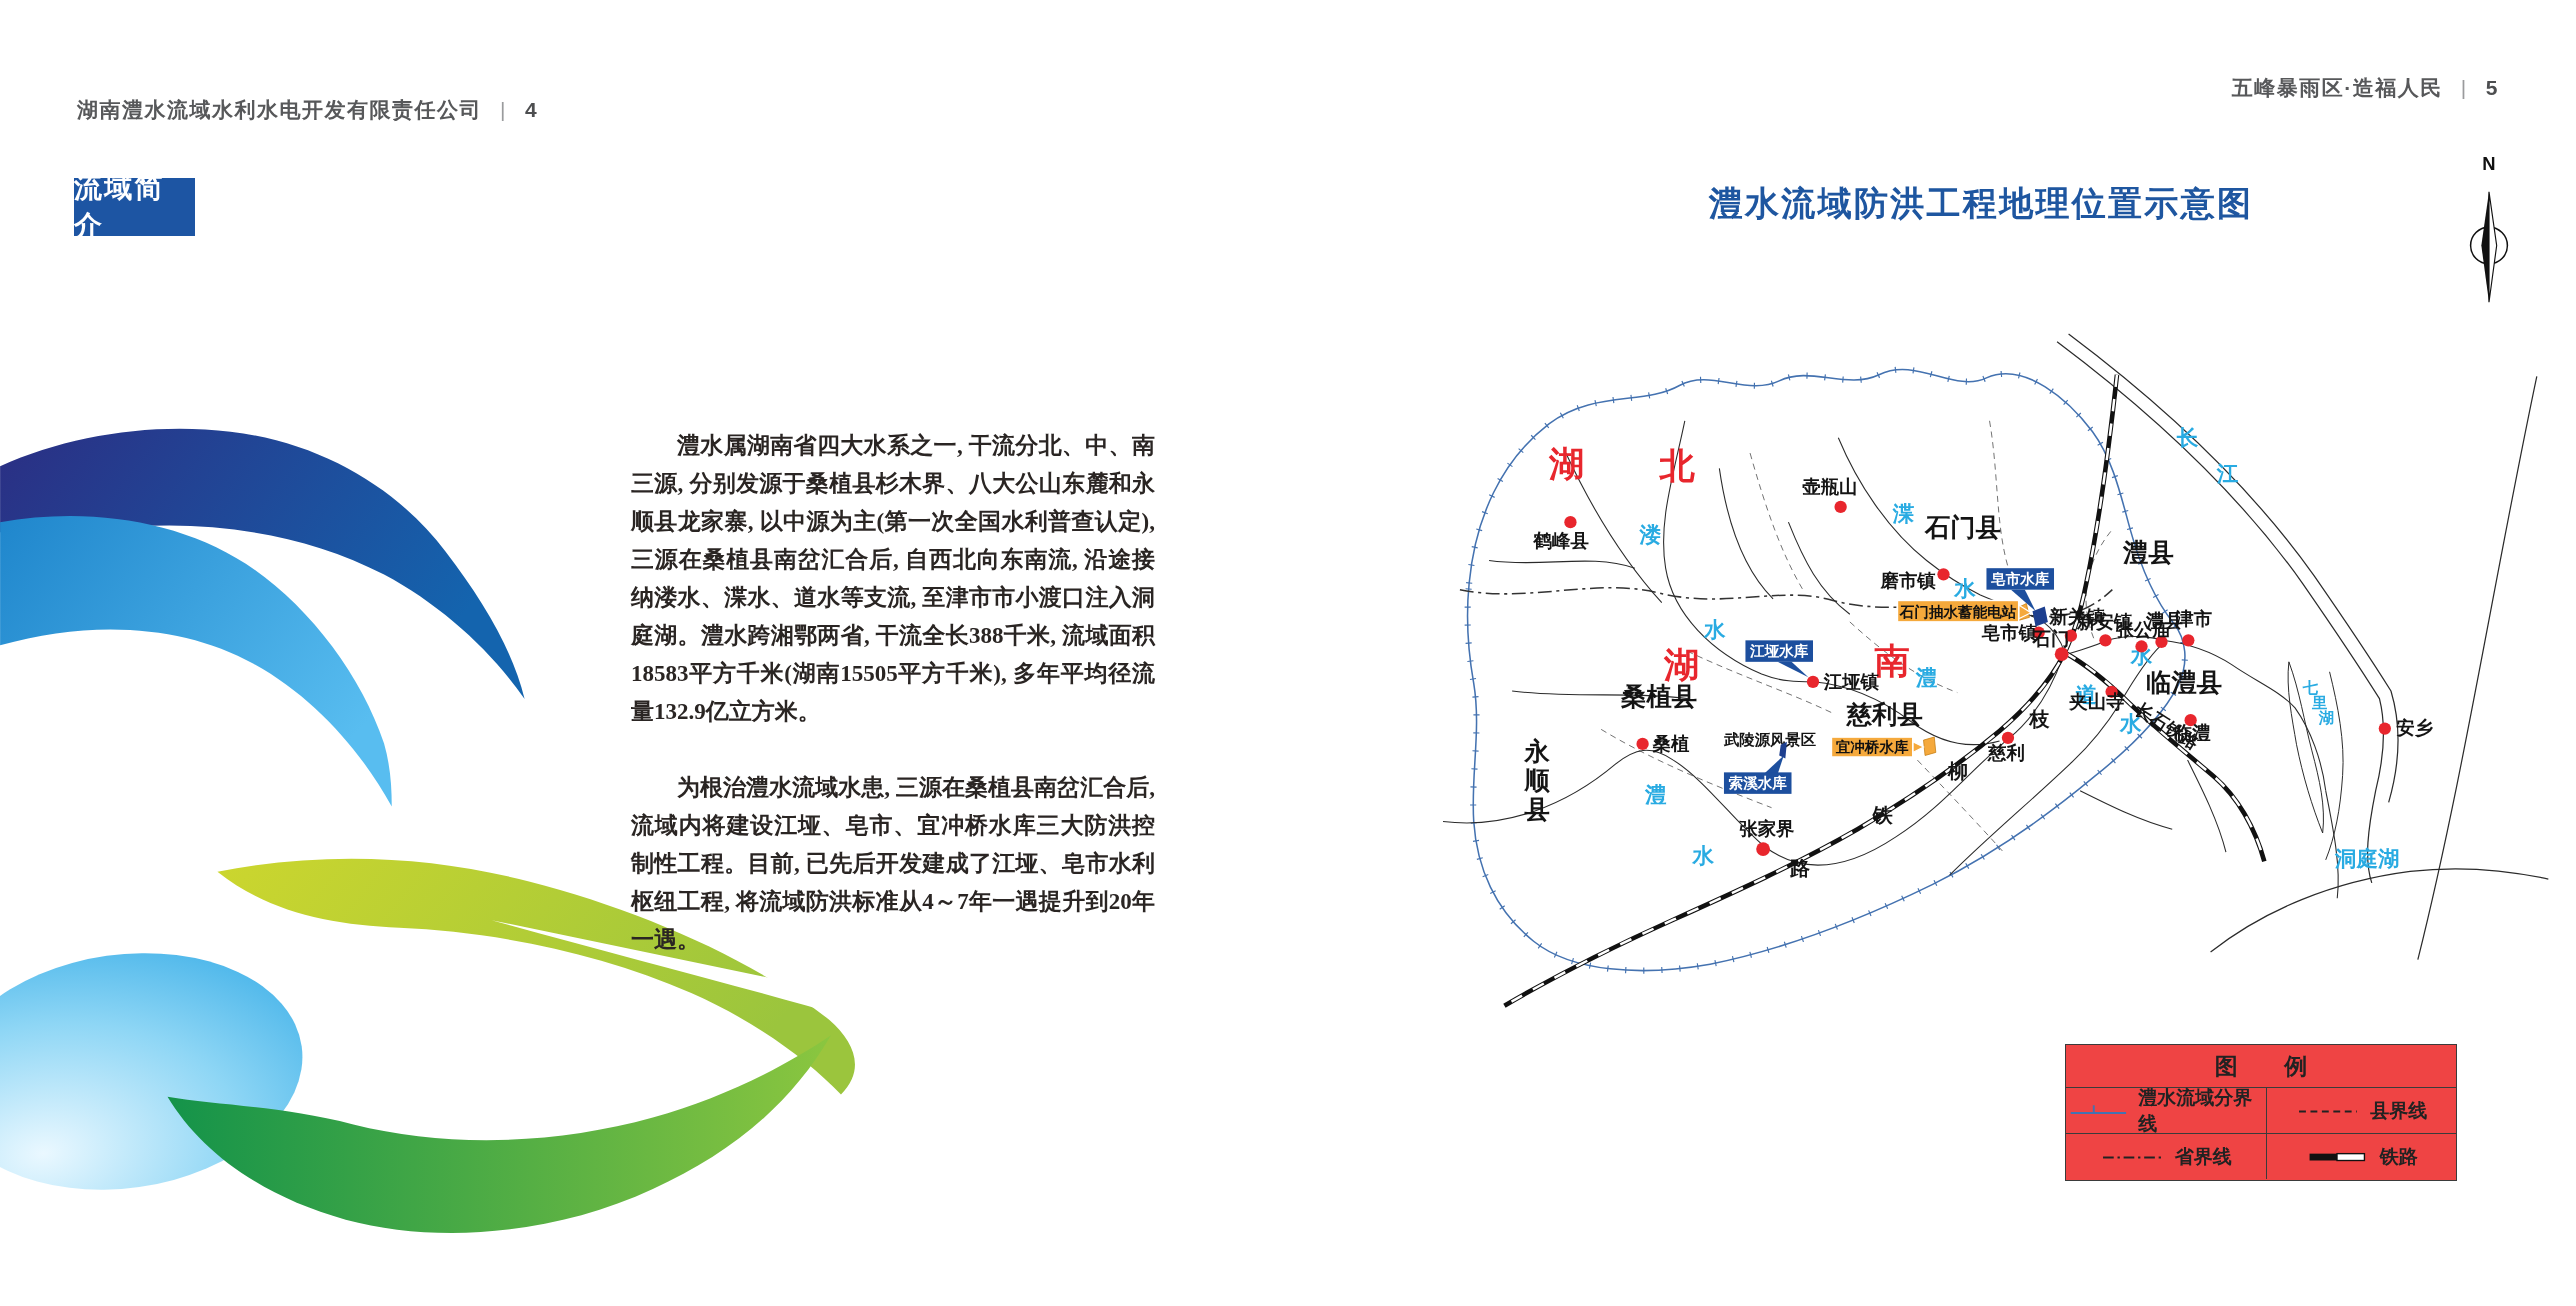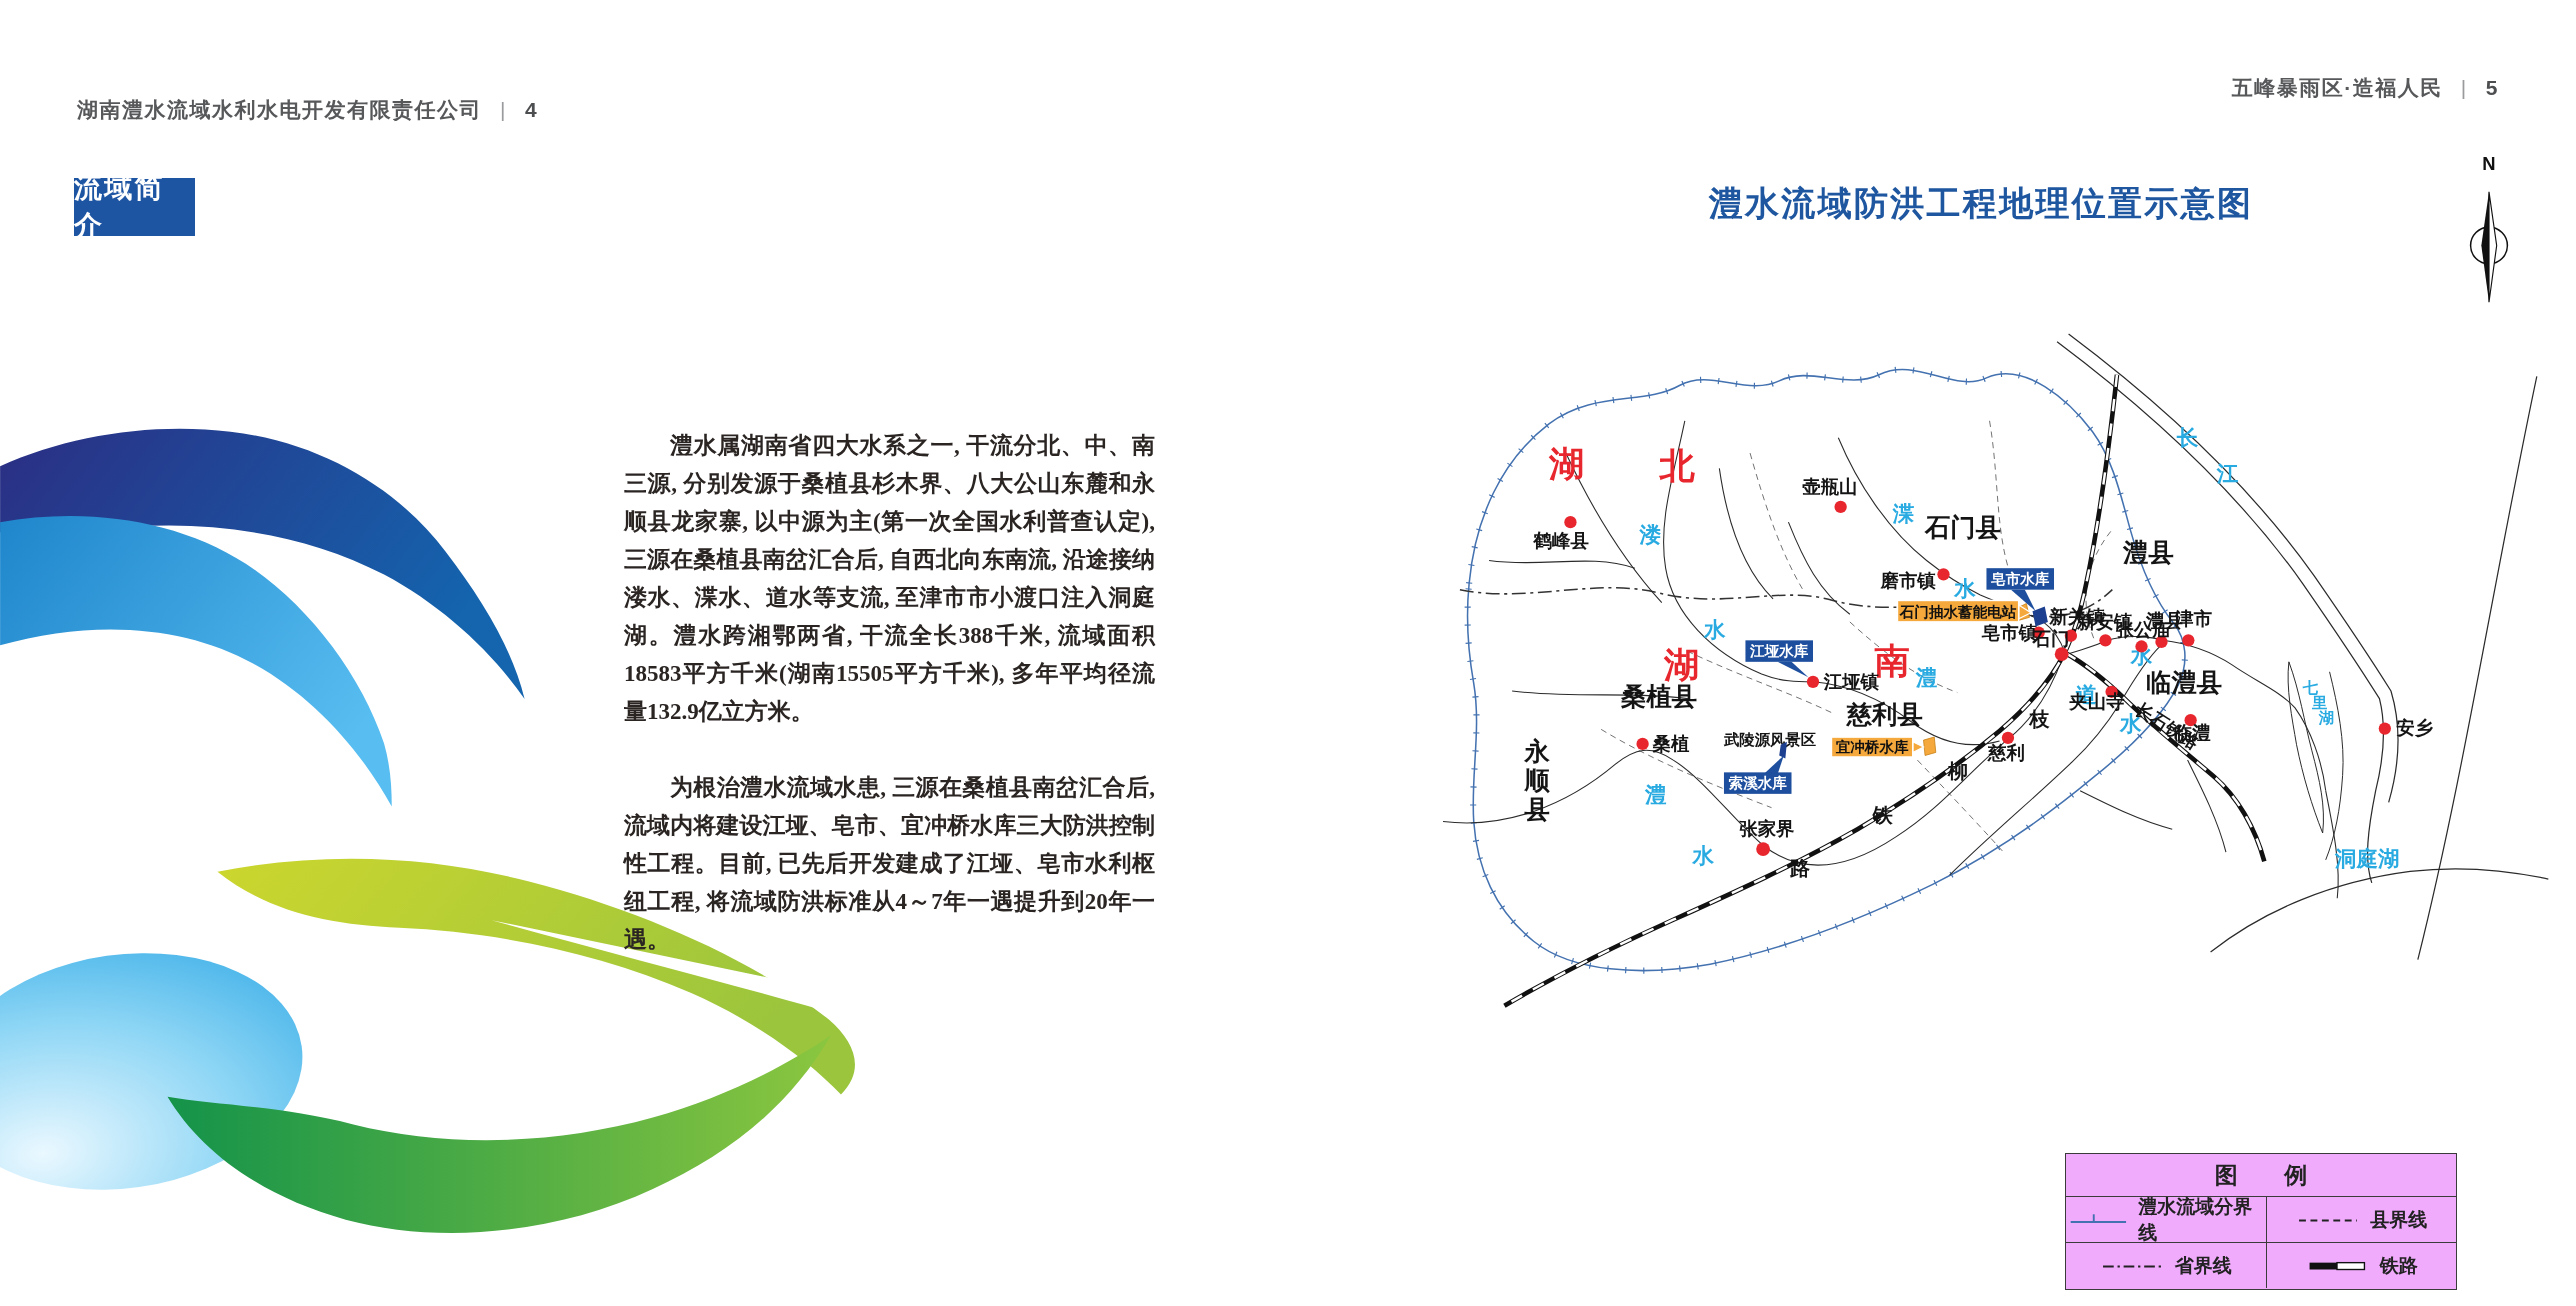--- a/index.html
+++ b/index.html
@@ -11,31 +11,31 @@
   .hdr .pg{color:#4d4e50;}
   #hdr-left{left:77px;margin-top:22px;}
   #hdr-right{right:77px;text-align:right;}
   
   #section-badge{position:absolute;left:74px;top:178px;width:121px;height:58px;background:#1d55a3;
         color:#ffffff;font-size:28px;font-weight:bold;display:flex;align-items:center;justify-content:center;
         letter-spacing:2.3px;}
   
   #body-text{position:absolute;left:620px;top:427px;width:535px;font-family:"Liberation Serif",serif;
         font-size:23px;line-height:38px;font-weight:bold;color:#2a2523;text-align:justify;}
-  #body-text p{margin:0 0 38px 4px;text-indent:2em;font-family:Liberation Serif, serif;}
+  #body-text p{margin:0 0 38px 11px;text-indent:2em;font-family:Liberation Serif, serif;}
   
   #logo{position:absolute;left:0;top:421px;width:891px;height:814px;}
   
   #map-title{position:absolute;left:1651px;top:181px;width:660px;text-align:center;
         font-size:34px;font-weight:bold;color:#1e56a0;letter-spacing:2.3px;}
   #compass{position:absolute;left:2466px;top:152px;width:46px;height:161px;}
   #map{position:absolute;left:1420px;top:330px;width:1136px;height:722px;}
   
-  #legend{position:absolute;left:2065px;top:1153px;width:392px;height:137px;border:1.5px solid #3b3b3b;
-        box-sizing:border-box;background:#f0abfc;}
+  #legend{position:absolute;left:2065px;top:1044px;width:392px;height:137px;border:1.5px solid #3b3b3b;
+        box-sizing:border-box;background:#ef4444;}
   #legend .lg-title{height:42px;border-bottom:1.5px solid #3b3b3b;display:flex;align-items:center;
         justify-content:center;font-size:23px;font-weight:bold;color:#222;letter-spacing:20px;text-indent:20px;}
   #legend .lg-grid{display:grid;grid-template-columns:201px 1fr;grid-template-rows:46px 1fr;height:91px;}
   #legend .lg-cell{display:flex;align-items:center;justify-content:center;gap:10.7px;
         font-size:19px;font-weight:bold;color:#222;box-sizing:border-box;}
   #legend .c1{border-right:1.5px solid #3b3b3b;}
   #legend .r1{border-bottom:1.5px solid #3b3b3b;}
   
   text{font-family:"Liberation Sans",sans-serif;}
   .prov{font-size:46px;font-weight:bold;fill:#e8262d;letter-spacing:4px;}

